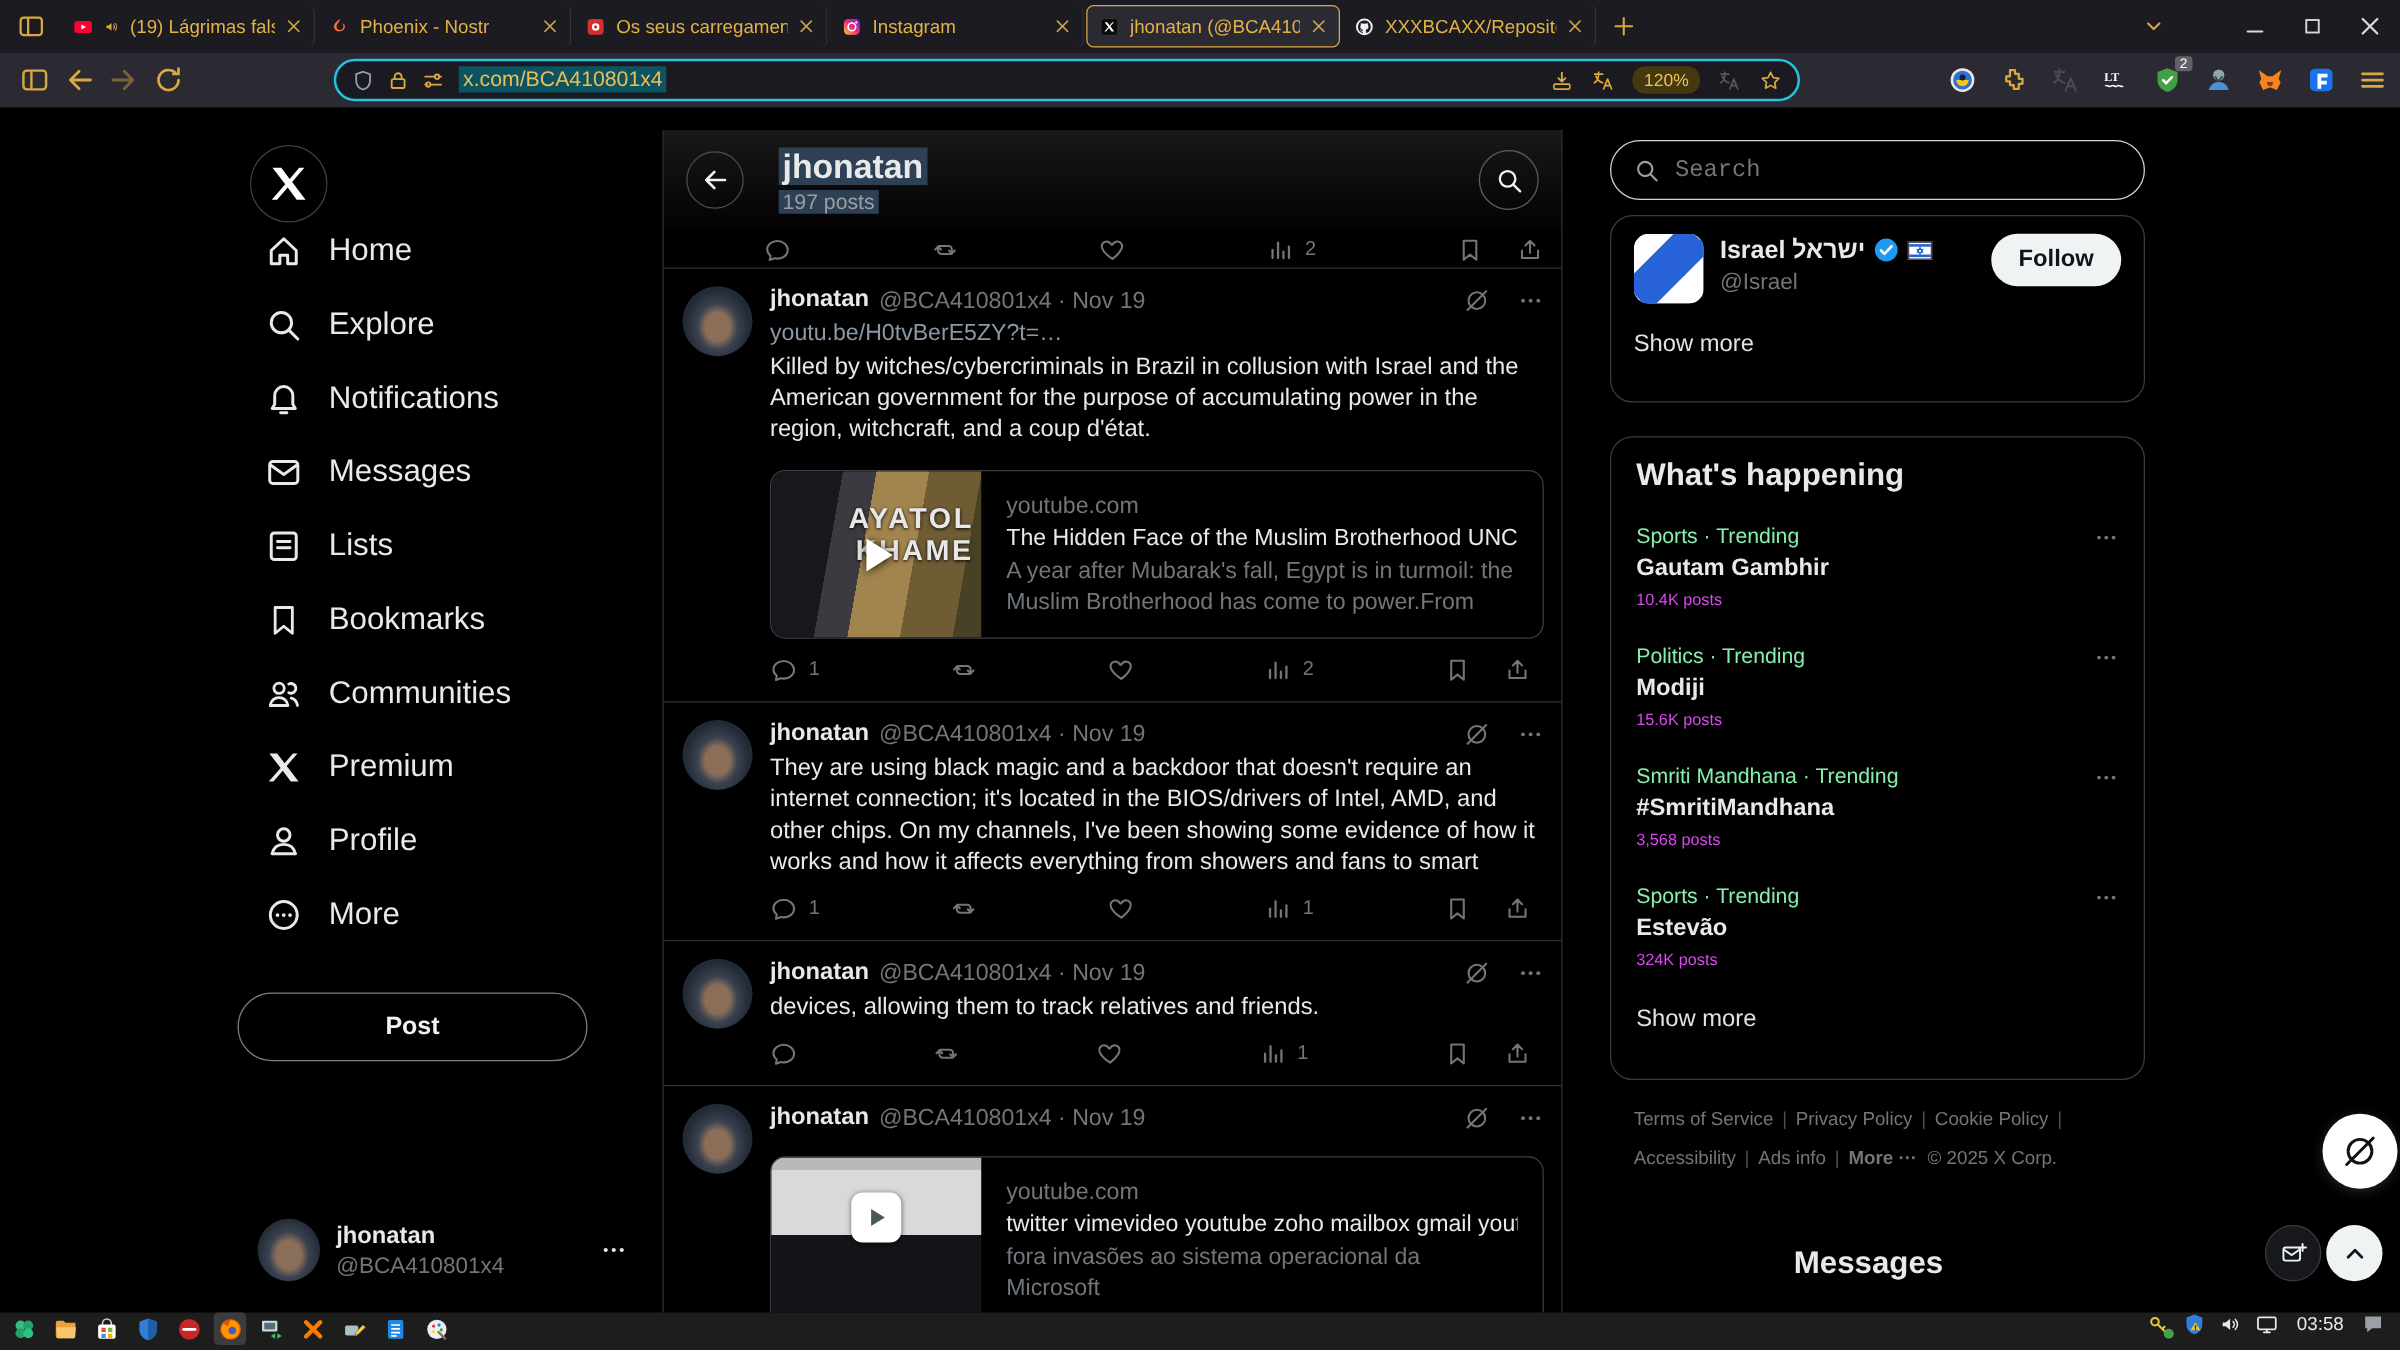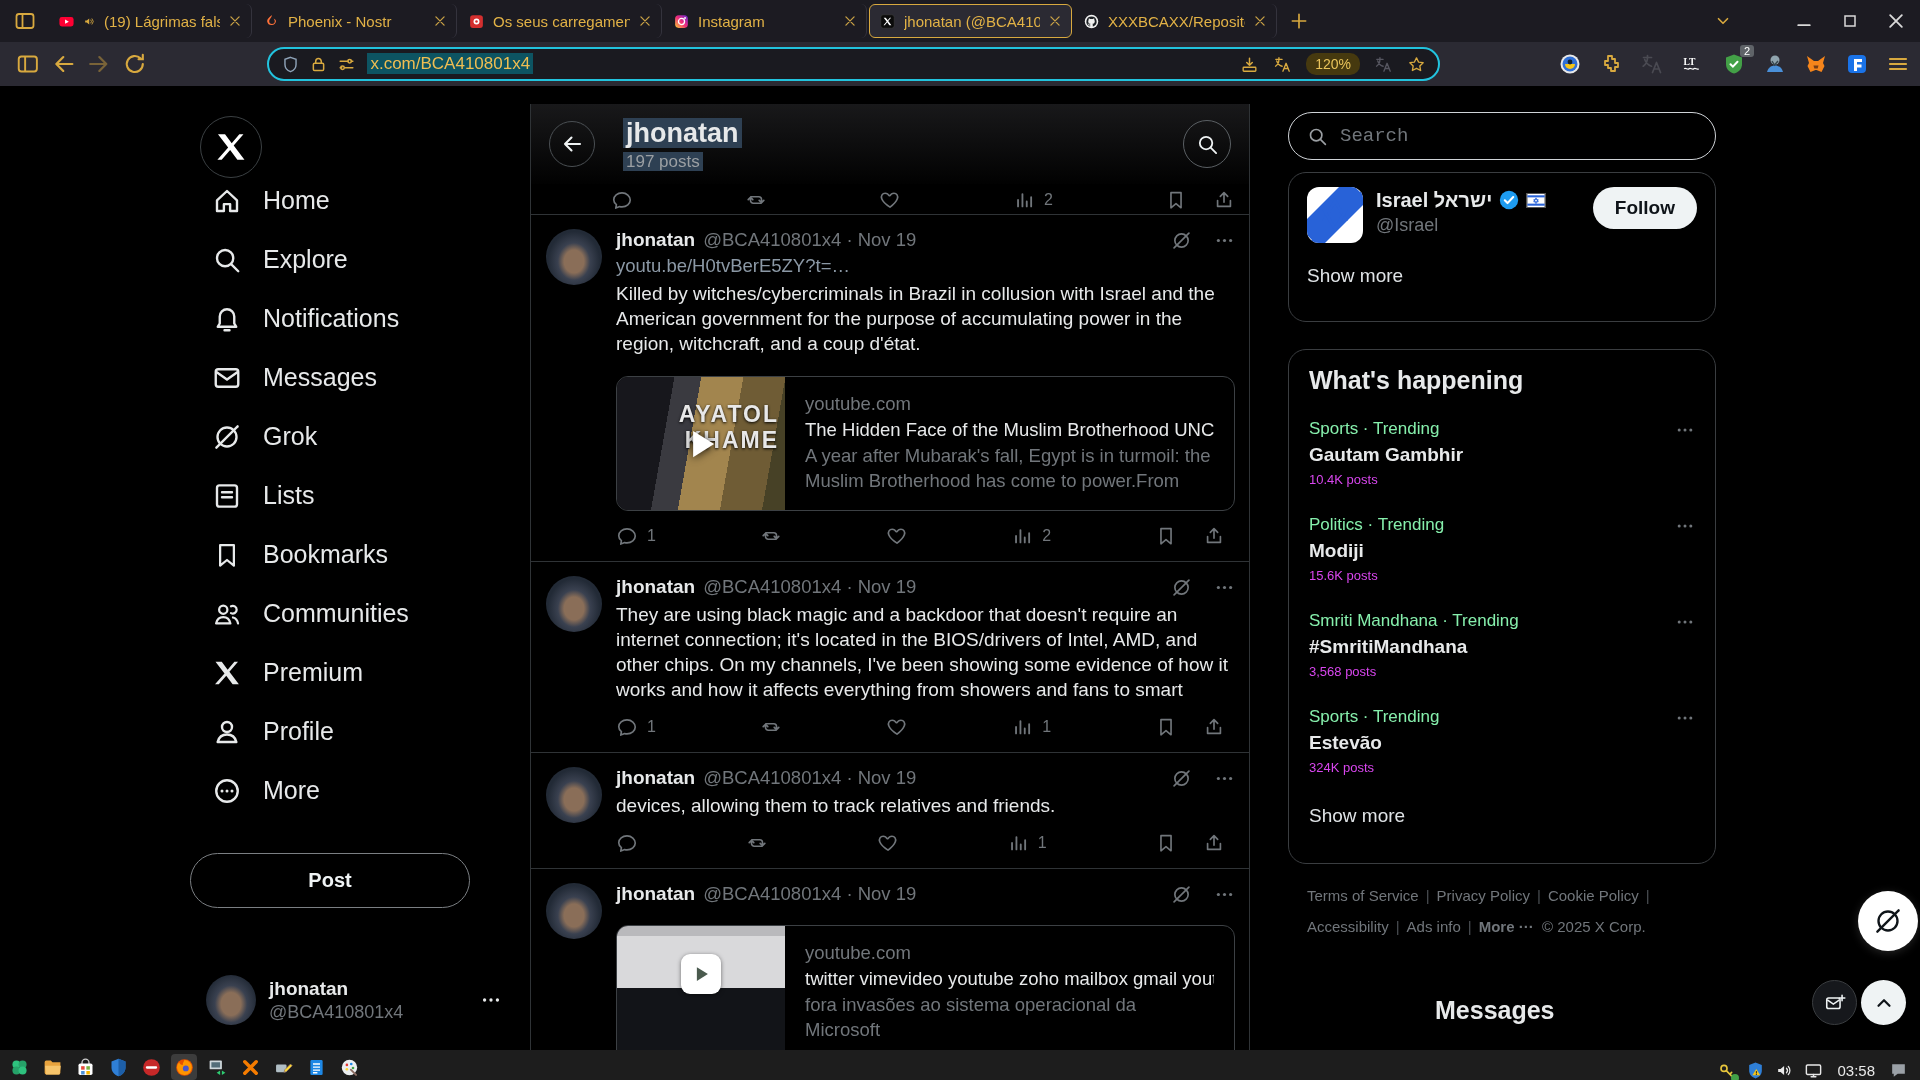--- a/index.html
+++ b/index.html
@@ -146,21 +146,21 @@
             box-shadow:0 2px 10px rgba(255,255,255,.15)}
   .grok-fab svg{width:30px;height:30px}
   .msg-btn{position:absolute;width:45px;height:45px;border-radius:50%;display:flex;align-items:center;justify-content:center}
   .msg-env{left:1812px;top:876px;background:#16181c;border:1px solid #3a3d40;color:#eff3f4}
   .msg-env svg{width:22px;height:22px}
   .msg-up{left:1861px;top:876px;background:#eff3f4;color:#0f1419}
   .msg-up svg{width:22px;height:22px}
   .messages-title{position:absolute;left:1435px;top:892px;font-size:25px;font-weight:bold;color:#e7e9ea}
   
   .taskbar{position:absolute;left:0;top:1050px;width:1920px;height:30px;background:#1d1d1d;
-           display:flex;align-items:flex-end;padding:0 6px;gap:7px}
+           display:flex;align-items:flex-start;padding:0 6px;gap:7px}
   .tb-ic{width:26px;height:26px;display:flex;align-items:center;justify-content:center;border-radius:4px}
   .tb-ic svg{width:21px;height:21px}
   .tb-ic.active{background:#3c3c3c}
   .tray{margin-left:auto;display:flex;align-items:center;gap:10px;padding-right:6px}
   .tray svg{width:19px;height:19px}
   .clock{color:#e8e8e8;font-size:15px;margin:0 4px}
 </style>
 </head>
 <body>
 
@@ -538,26 +538,20 @@
           <svg class="nic" viewBox="0 0 24 24">
             <use href="#i-bell"></use>
           </svg>
           <span>Notifications</span>
         </div>
       <div class="nav-item">
           <svg class="nic" viewBox="0 0 24 24">
             <use href="#i-mail"></use>
           </svg>
           <span>Messages</span>
-        </div>
-      <div class="nav-item">
-          <svg class="nic" viewBox="0 0 24 24">
-            <use href="#i-grok"></use>
-          </svg>
-          <span>Grok</span>
         </div>
       <div class="nav-item">
           <svg class="nic" viewBox="0 0 24 24">
             <use href="#i-list"></use>
           </svg>
           <span>Lists</span>
         </div>
       <div class="nav-item">
           <svg class="nic" viewBox="0 0 24 24">
             <use href="#i-bookmark"></use>

